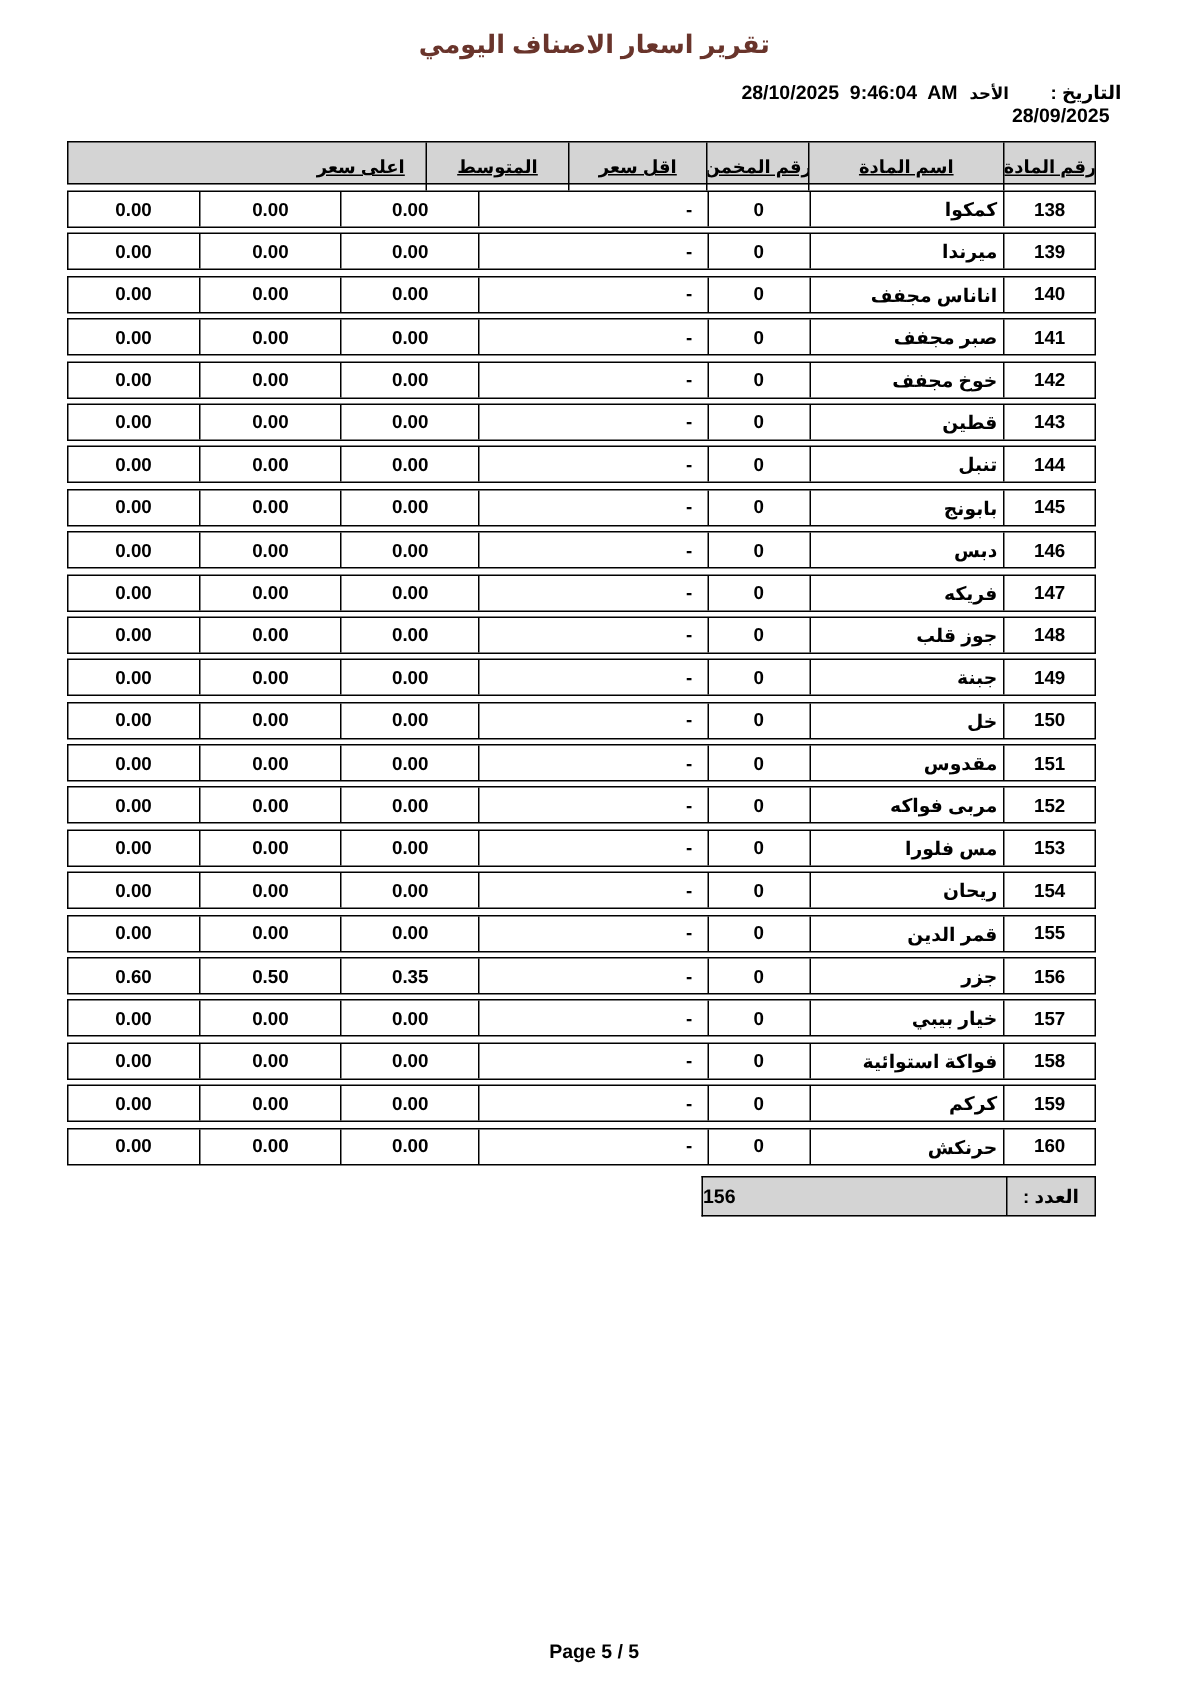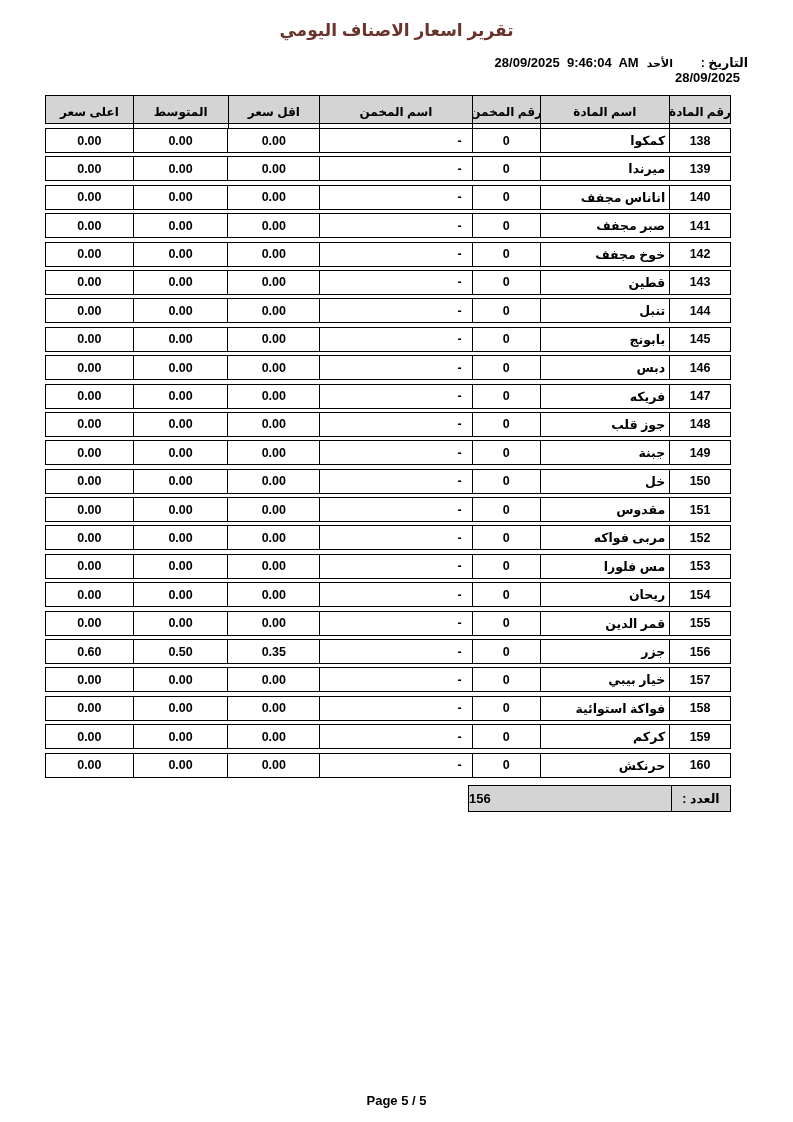--- a/index.html
+++ b/index.html
@@ -63,21 +63,21 @@
   }
   .cell:not(:first-child) { border-right: 1.5px solid var(--border-color, #000); }
 
   .c-no      { width: 60px; }
   .c-name    { width: 130px; justify-content: flex-start; padding-right: 4px; }
   .c-assno   { width: 68px; }
   .c-assname { width: 153px; justify-content: flex-start; padding-right: 10px; }
   .c-min     { width: 92px; }
   .c-avg     { width: 95px; }
   .c-max     { width: 88px; }
-  .t-head .cell { font-size: 12px; justify-content: center; padding: 16px; }
+  .t-head .cell { font-size: 12px; justify-content: center; padding: 16px; text-decoration: underline; }
 
   .num { direction: ltr; unicode-bidi: isolate; }
 
   .summary-row {
     display: flex;
     direction: rtl;
     margin: 7px 62px 0 0;
     height: 27px;
   }
   .sum-label-cell {
@@ -111,30 +111,29 @@
 
 <div class="report-title">تقرير اسعار الاصناف اليومي</div>
 
 <div class="date-line">
   <div class="date-right">
     <span>التاريخ :</span>
     <span class="date-value ltr">28/09/2025</span>
   </div>
   <div class="date-left">
     <span class="weekday">الأحد</span>
-    <span class="datetime ltr pre">28/09/2025  9:46:04  AM</span>
+    <span class="datetime ltr pre">28/10/2025  9:46:04  AM</span>
   </div>
 </div>
 
 <div class="price-table">
   <div class="t-row t-head">
     <div class="cell c-no">رقم المادة</div>
     <div class="cell c-name">اسم المادة</div>
     <div class="cell c-assno">رقم المخمن</div>
-    <div class="cell c-assname">اسم المخمن</div>
     <div class="cell c-min">اقل سعر</div>
     <div class="cell c-avg">المتوسط</div>
     <div class="cell c-max">اعلى سعر</div>
   </div>
   <div>
       <div class="t-row">
         <div class="cell c-no num">138</div>
         <div class="cell c-name">كمكوا</div>
         <div class="cell c-assno num">0</div>
         <div class="cell c-assname">-</div>

